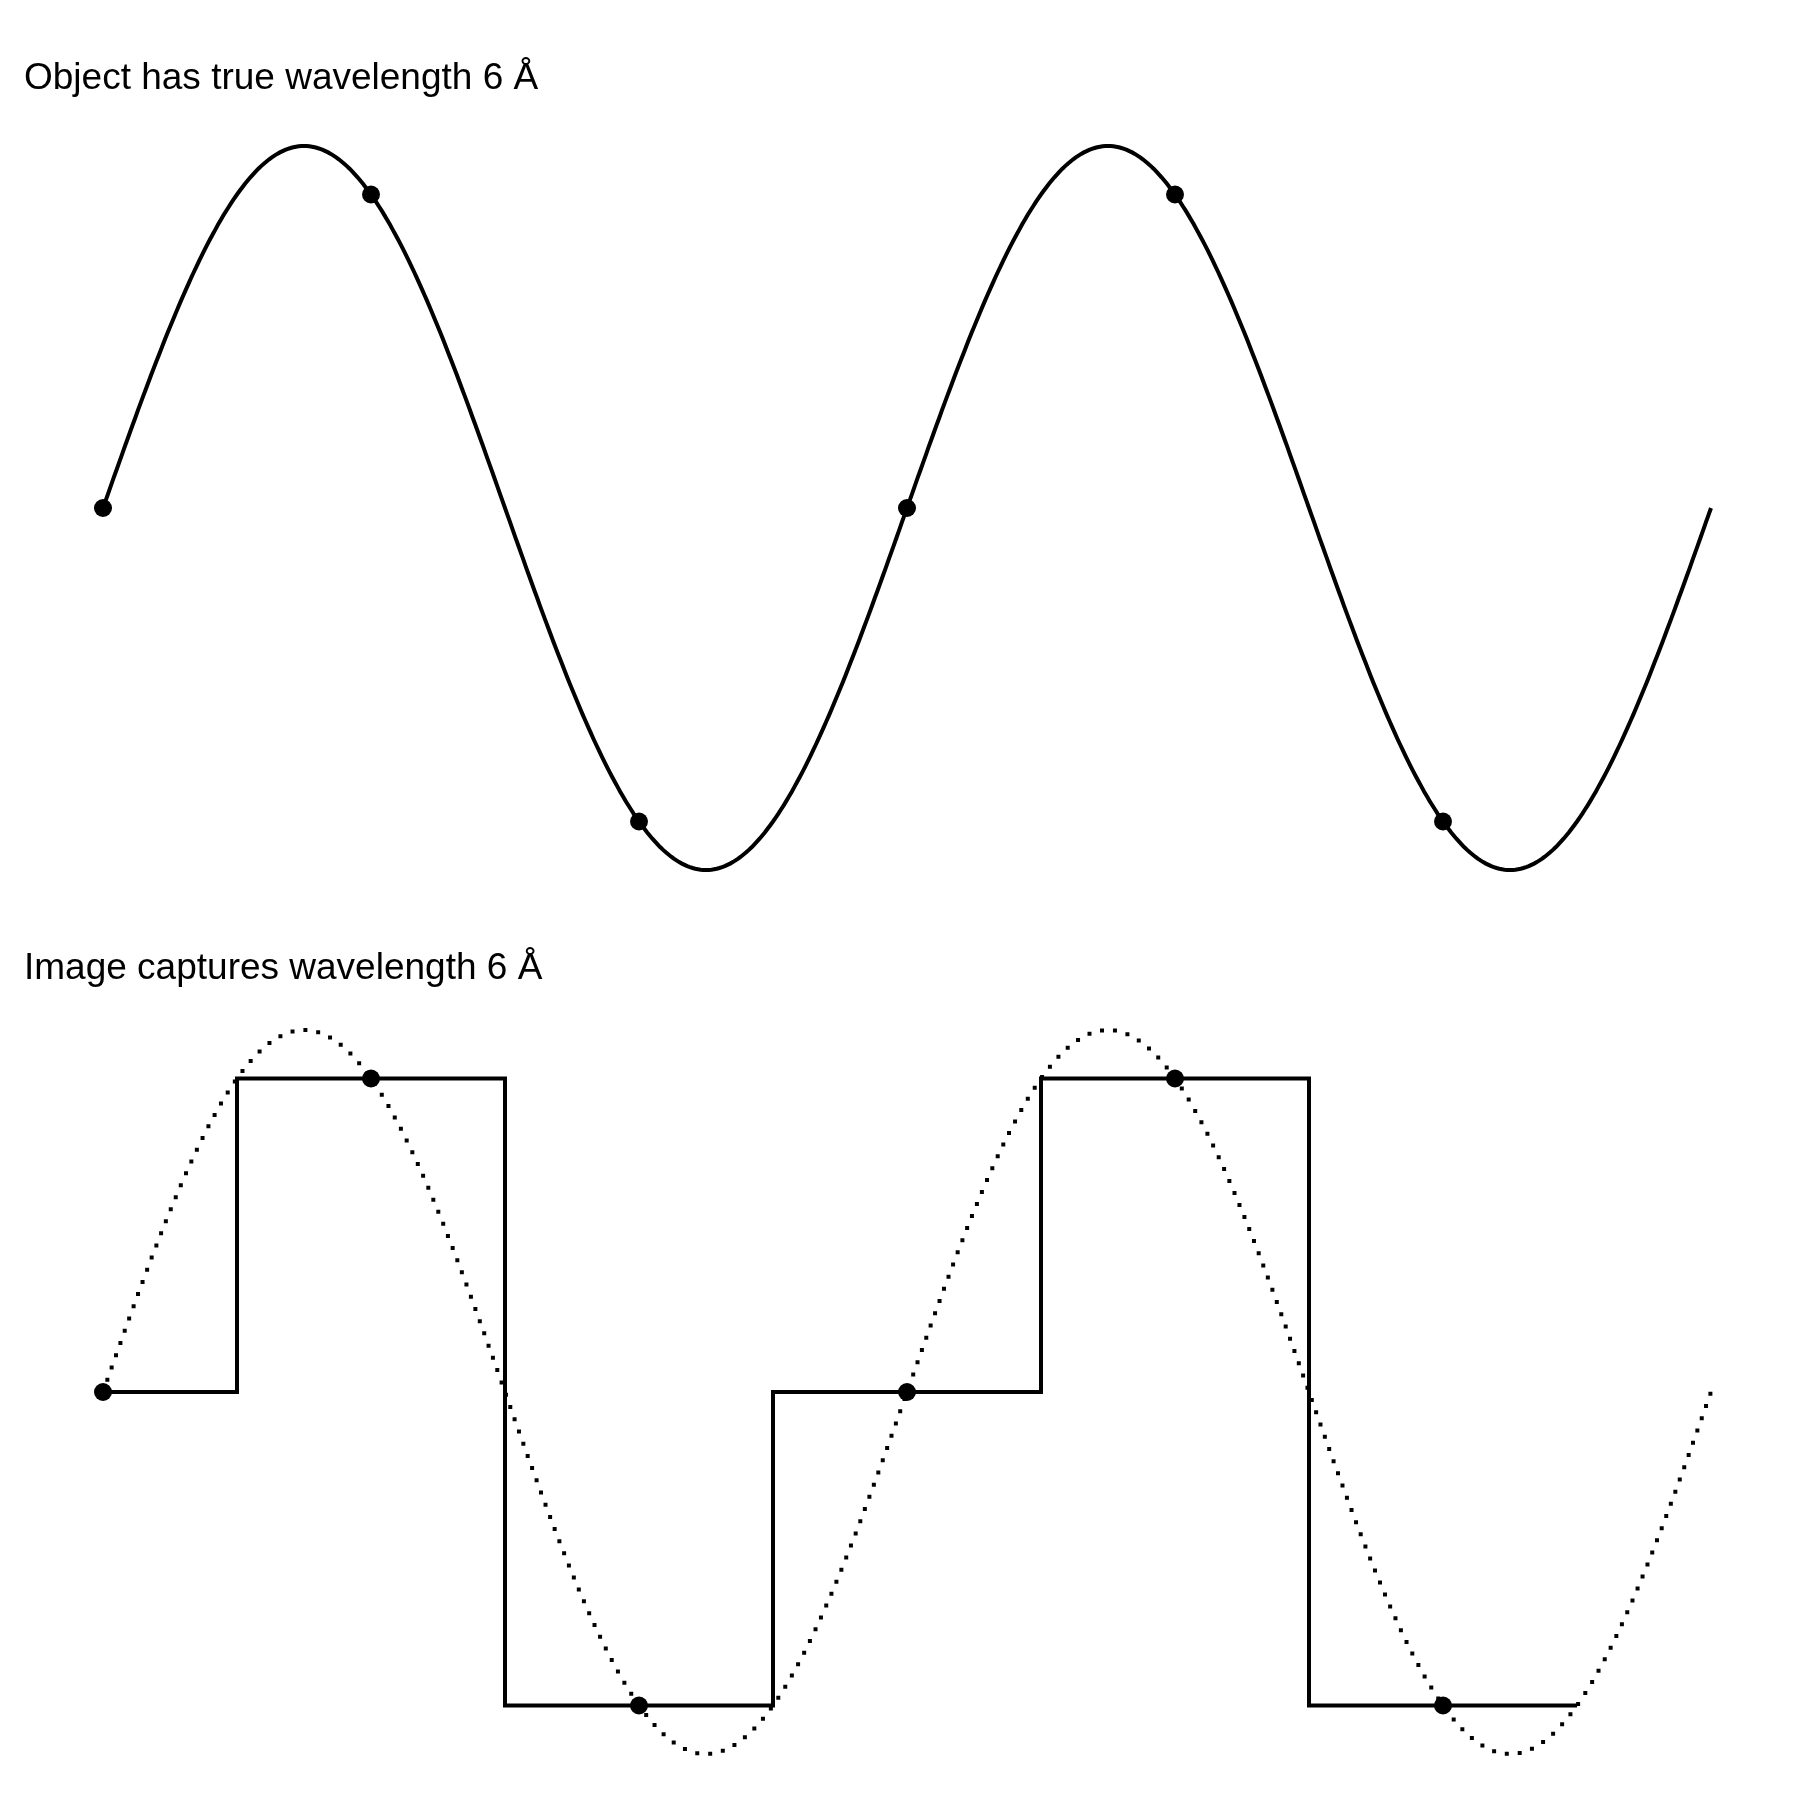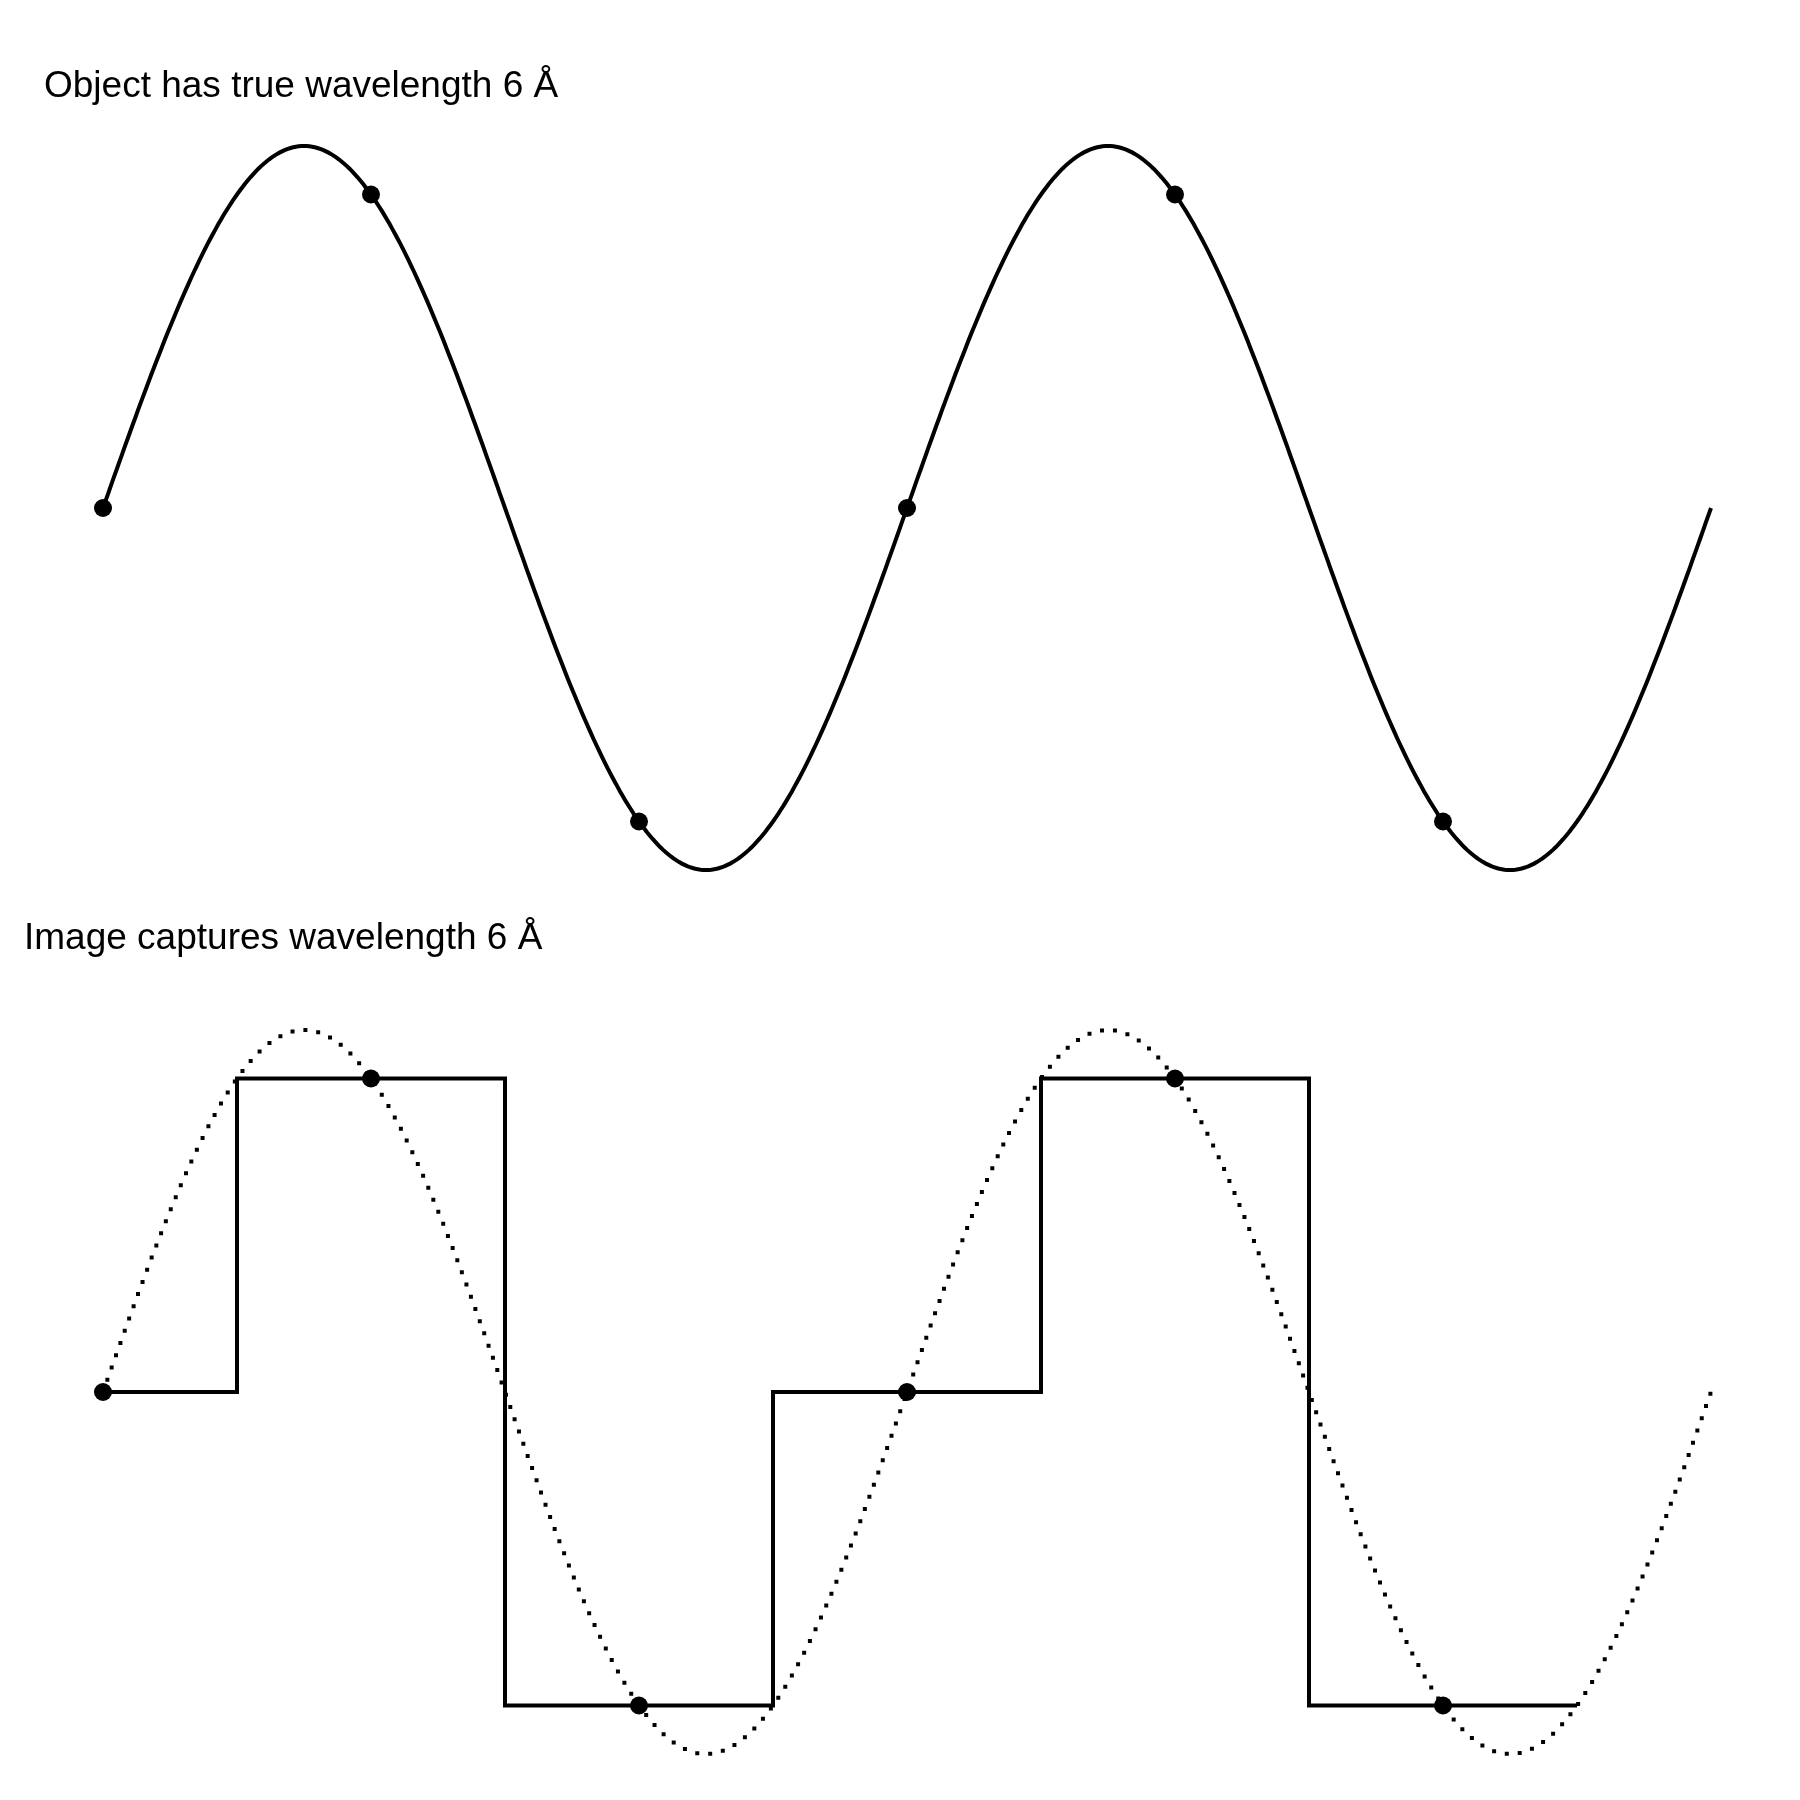--- a/index.html
+++ b/index.html
@@ -1,19 +1,19 @@
 <!DOCTYPE html>
 <html><head>
 <meta charset="utf-8">
 <style>
   html, body { margin: 0; padding: 0; background: #ffffff; }
   body { width: 1800px; height: 1800px; position: relative; overflow: hidden; font-family: "Liberation Sans", "DejaVu Sans", sans-serif; }
   .panel-title { position: absolute; left: 24px; font-size: 37px; color: #000; white-space: nowrap; }
-  #title-top { top: 64px; margin-left: 20px; }
-  #title-bottom { top: 916px; }
+  #title-top { top: 56px; }
+  #title-bottom { top: 946px; }
   svg { position: absolute; left: 0; top: 0; }
 </style>
 </head>
 <body>
 
 <div class="panel-title" id="title-top">Object has true wavelength 6 Å</div>
 <div class="panel-title" id="title-bottom">Image captures wavelength 6 Å</div>
 
 <svg id="plot" width="1800" height="1800" viewBox="0 0 1800 1800">
   <g id="top-plot">

